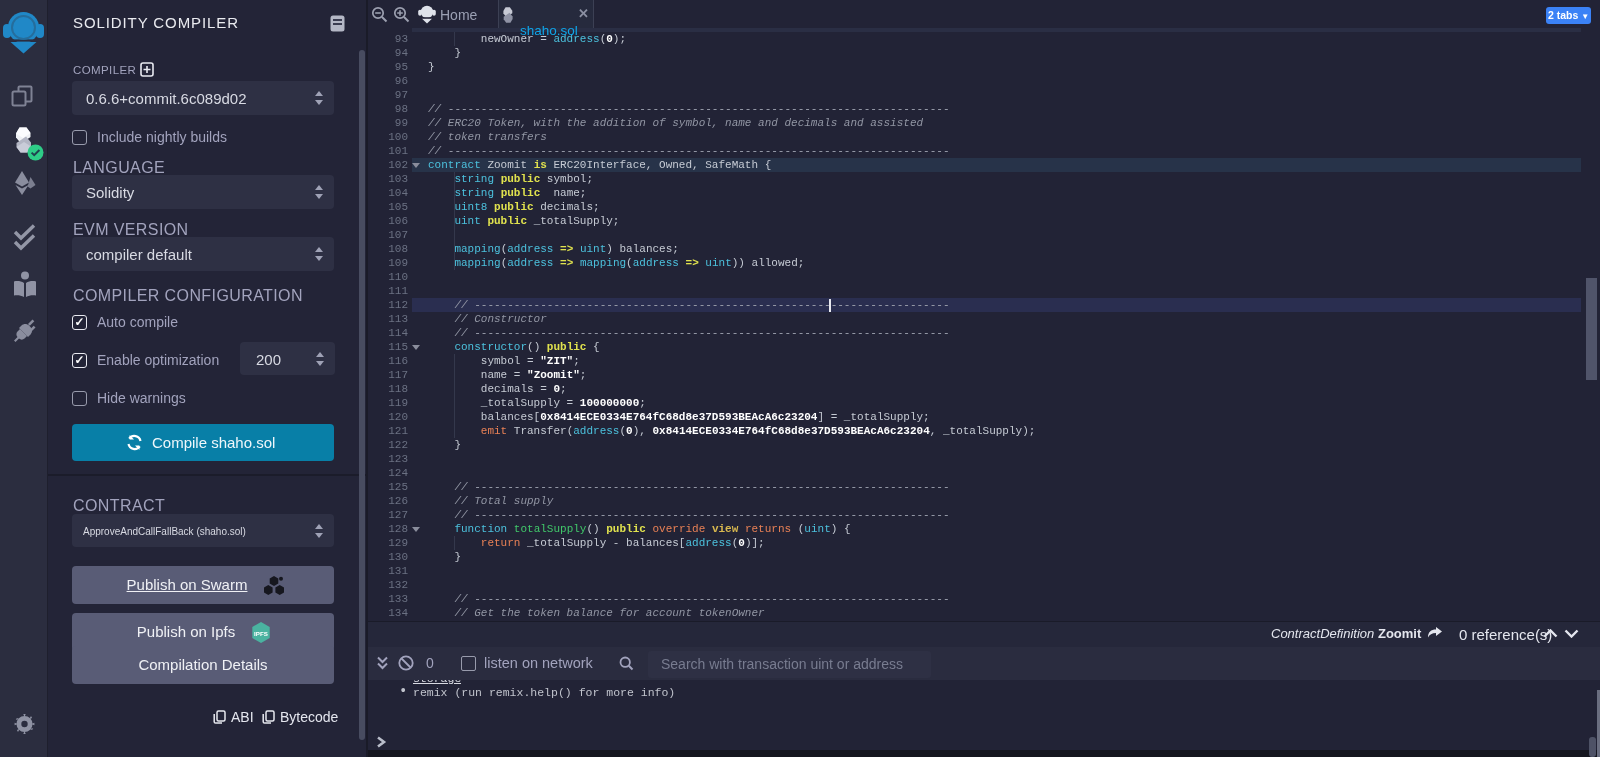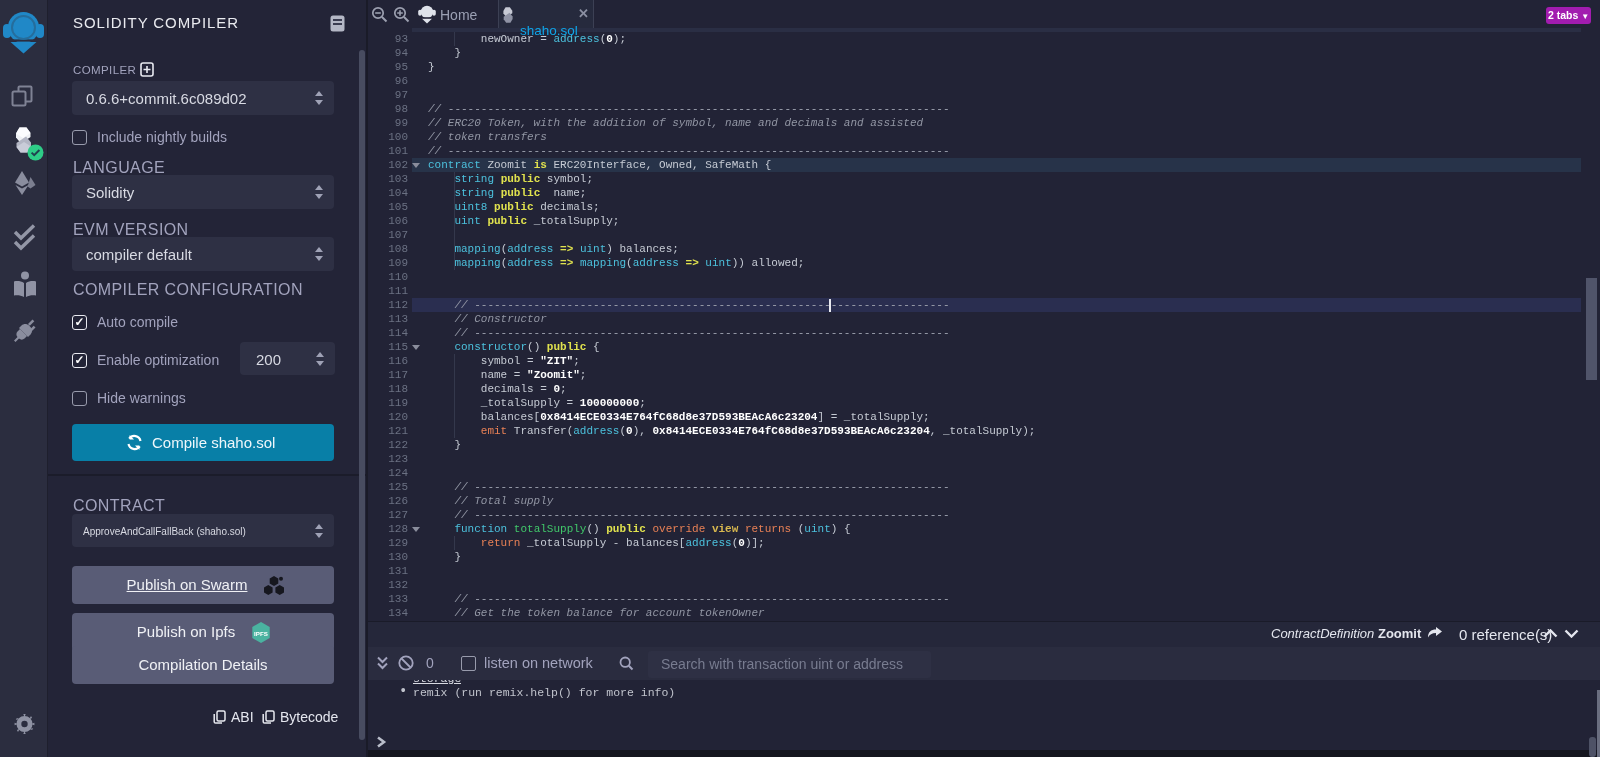--- a/index.html
+++ b/index.html
@@ -96,21 +96,21 @@
 <div class="lbl" style="top:159px;">LANGUAGE</div>
 <div class="sel" style="top:175px;height:34px;">
     <span class="tx">Solidity</span>
     <span class="car"></span>
   </div>
 <div class="lbl" style="top:221px;">EVM VERSION</div>
 <div class="sel" style="top:237px;height:34px;">
     <span class="tx">compiler default</span>
     <span class="car"></span>
   </div>
-<div class="lbl" style="top:281px;">COMPILER CONFIGURATION</div>
+<div class="lbl" style="top:287px;">COMPILER CONFIGURATION</div>
 <div class="cb on" style="top:315px;"></div>
 <div class="cblbl" style="top:314px;">Auto compile</div>
 <div class="cb on" style="top:353px;"></div>
 <div class="cblbl" style="top:352px;">Enable optimization</div>
 <div class="sel" style="left:240px;top:342px;width:95px;height:33px;">
     <span class="tx" style="left:16px;">200</span>
     <span class="car"></span>
   </div>
 <div class="cb" style="top:391px;"></div>
 <div class="cblbl" style="top:390px;">Hide warnings</div>
@@ -238,21 +238,21 @@
     </g>
     <path d="M3.5 13.2h11v1.4h-11z" fill="#222336"></path>
   </svg>
 <div class="abs" style="left:440px;top:7px;color:#9ba0b4;font-size:14px;">Home</div>
 <svg class="abs" style="left:502px;top:7px;" width="12" height="16" viewBox="0 0 17 26">
     <path d="M4.5 0.5h7l4 5.5v4l-9.5 6.5-5-6v-4z" fill="#c6c9d4"></path>
     <path d="M12.5 25.5h-7l-4-5.5v-4l9.5-6.5 5 6v4z" fill="#8f93a5"></path>
   </svg>
 <div class="abs" style="left:520px;top:7px;color:#0ea5e9;font-size:13.5px;margin-top:16px;">shaho.sol</div>
 <div class="abs" style="left:578px;top:6px;color:#8b8fa2;font-size:13px;font-weight:bold;">✕</div>
-<div class="abs" style="left:1546px;top:7px;width:45px;height:17px;background:#a21caf;border-radius:3px;color:#fff;font-size:10.5px;font-weight:bold;text-align:center;line-height:17px;">2 tabs <span style="font-size:8px;">▼</span></div>
+<div class="abs" style="left:1546px;top:7px;width:45px;height:17px;background:#3b82f6;border-radius:3px;color:#fff;font-size:10.5px;font-weight:bold;text-align:center;line-height:17px;">2 tabs <span style="font-size:8px;">▼</span></div>
 
 <div class="abs" style="left:1271px;top:626px;color:#e4e6ee;font-size:13px;"><i>ContractDefinition</i> <b>Zoomit</b></div>
 <svg class="abs" style="left:1427px;top:626px;" width="16" height="13" viewBox="0 0 16 13">
     <path d="M9 1l6 4.5L9 10V7C5 7 2.5 8.5 1 11.5 1 6 4 3.5 9 3.5z" fill="#e4e6ee"></path>
   </svg>
 <div class="abs" style="left:1459px;top:626px;color:#e4e6ee;font-size:15px;">0 reference(s)</div>
 <svg class="abs" style="left:1543px;top:629px;" width="15" height="9" viewBox="0 0 15 9">
     <path d="M1.5 7.5L7.5 1.5 13.5 7.5" fill="none" stroke="#e4e6ee" stroke-width="2.4"></path>
   </svg>
 <svg class="abs" style="left:1564px;top:629px;" width="15" height="9" viewBox="0 0 15 9">

